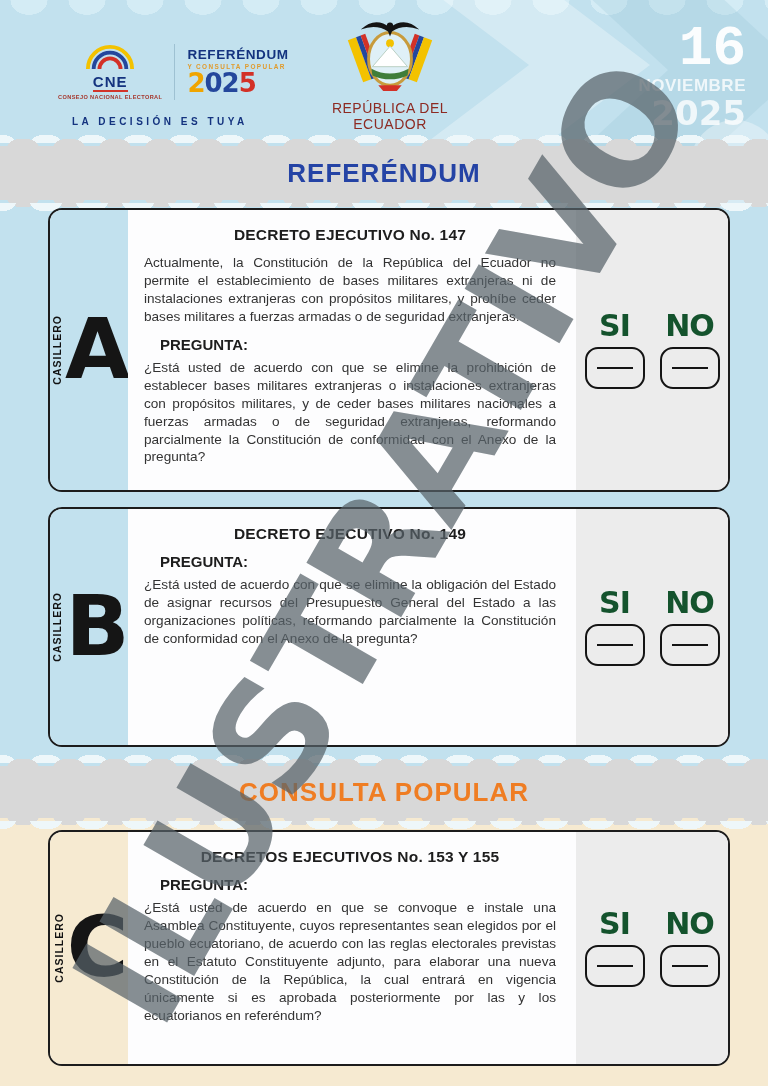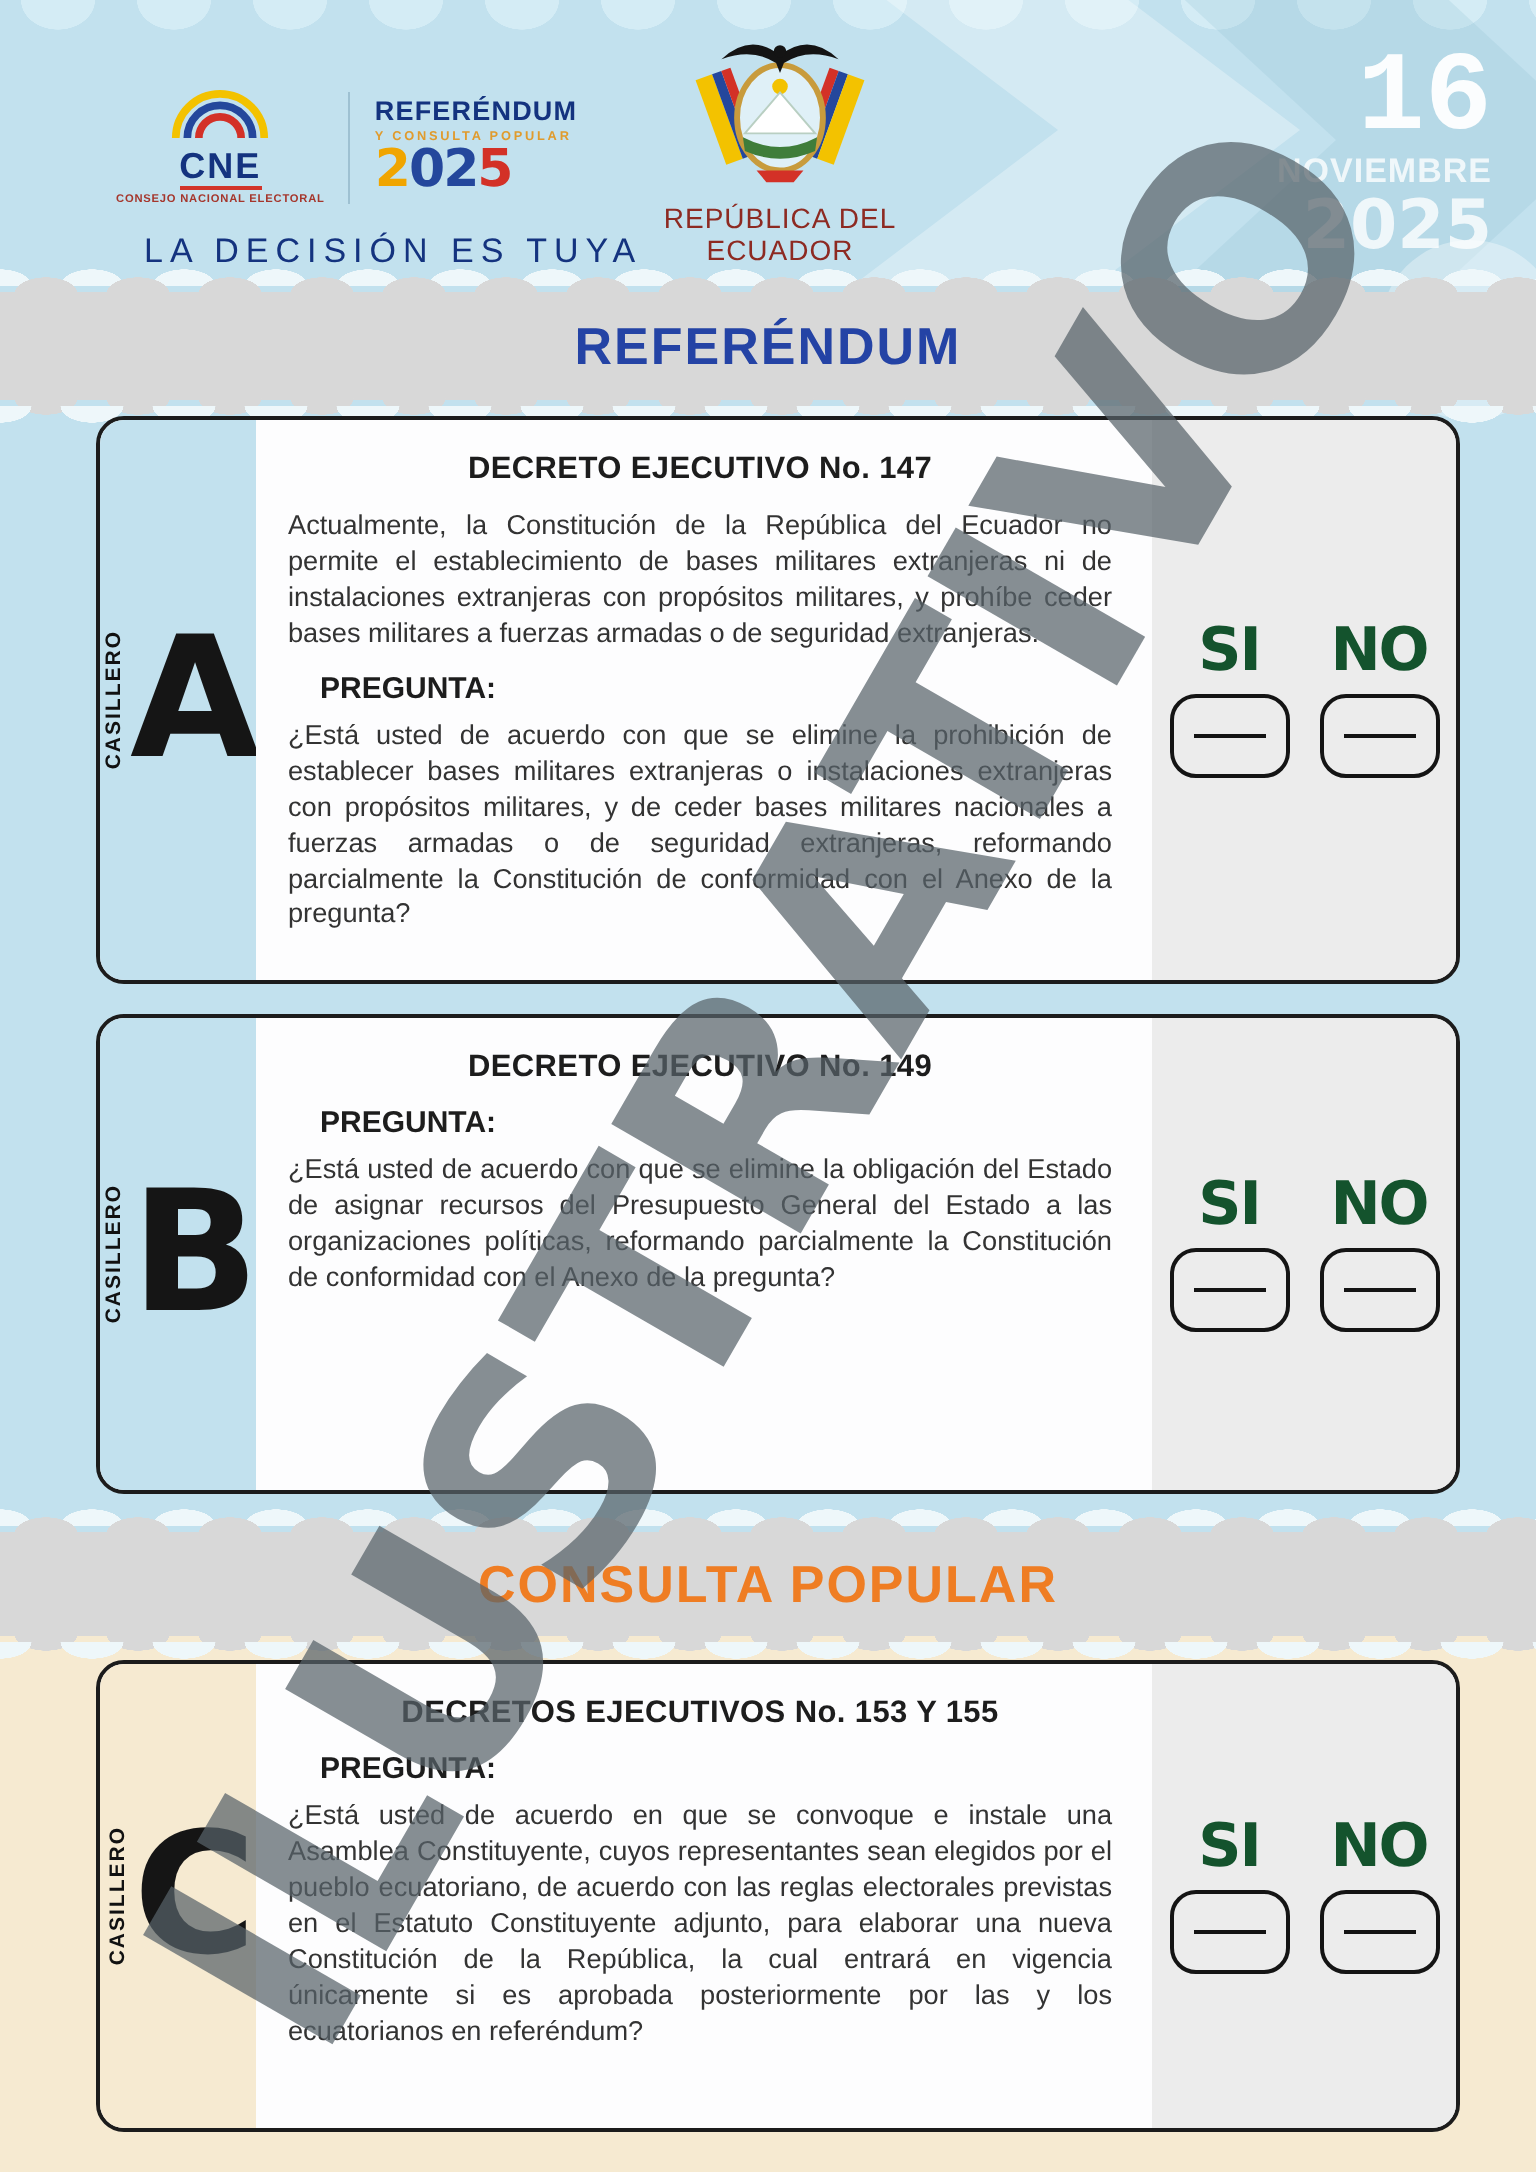--- a/index.html
+++ b/index.html
@@ -17,32 +17,32 @@
   .chevron.c1{left:430px;top:-10px;width:220px;height:150px;background:rgba(255,255,255,.30);
     clip-path:polygon(0 0,55% 0,100% 50%,55% 100%,0 100%,45% 50%);}
   .chevron.c2{left:560px;top:-30px;width:240px;height:200px;background:rgba(140,190,210,.22);
     clip-path:polygon(0 0,55% 0,100% 50%,55% 100%,0 100%,45% 50%);}
   .blob{position:absolute;z-index:1;background:rgba(255,255,255,.35);border-radius:50%;}
   .blob.b1{left:690px;top:120px;width:90px;height:90px;}
 
   
   .cne-block{position:absolute;left:58px;top:44px;display:flex;align-items:center;gap:12px;z-index:3;}
   .cne-left{text-align:center;}
-  .cne-acronym{font-size:18px;font-weight:800;color:#14337f;line-height:1;letter-spacing:1px;border-bottom:2px solid #d2342a;padding-bottom:1px;display:inline-block;}
+  .cne-acronym{font-size:15px;font-weight:800;color:#14337f;line-height:1;letter-spacing:1px;border-bottom:2px solid #d2342a;padding-bottom:1px;display:inline-block;}
   .cne-council{font-size:5.6px;font-weight:700;color:#a5362c;letter-spacing:.4px;margin-top:2px;}
   .cne-divider{width:1px;height:56px;background:#8fb4c6;opacity:.7;}
   .cne-right{text-align:left;}
   .cne-event-title{font-size:13.5px;font-weight:800;color:#14337f;letter-spacing:.6px;line-height:1;}
   .cne-event-sub{font-size:6.4px;font-weight:700;color:#e09b2d;letter-spacing:1.4px;margin:2px 0 1px;}
   .cne-year{font-size:26px;font-weight:800;line-height:.95;letter-spacing:-1px;font-family:"DejaVu Sans",sans-serif;}
   .cne-year span:nth-child(1){color:#f0a500;}
   .cne-year span:nth-child(2){color:#24479c;}
   .cne-year span:nth-child(3){color:#24479c;}
   .cne-year span:nth-child(4){color:#d33127;}
-  .slogan{position:absolute;left:72px;top:116px;font-size:17px;font-weight:400;color:#14337f;letter-spacing:3.5px;z-index:3;}
+  .slogan{position:absolute;left:72px;top:116px;font-size:10px;font-weight:700;color:#14337f;letter-spacing:3.5px;z-index:3;}
 
   .coat{position:absolute;left:330px;top:14px;width:120px;text-align:center;z-index:3;}
   .coat-caption{font-size:14px;font-weight:400;color:#8d2a22;letter-spacing:.5px;margin-top:2px;}
 
   .date-block{position:absolute;right:22px;top:26px;text-align:right;z-index:3;line-height:1;}
   .date-day{font-size:56px;font-weight:800;color:rgba(255,255,255,.95);line-height:.85;font-family:Liberation Mono, monospace;}
   .date-month{font-size:17px;font-weight:800;color:rgba(255,255,255,.78);letter-spacing:.5px;margin-top:3px;}
   .date-year{font-size:34px;font-weight:800;color:rgba(255,255,255,.78);font-family:"DejaVu Sans",sans-serif;margin-top:2px;}
 
   

